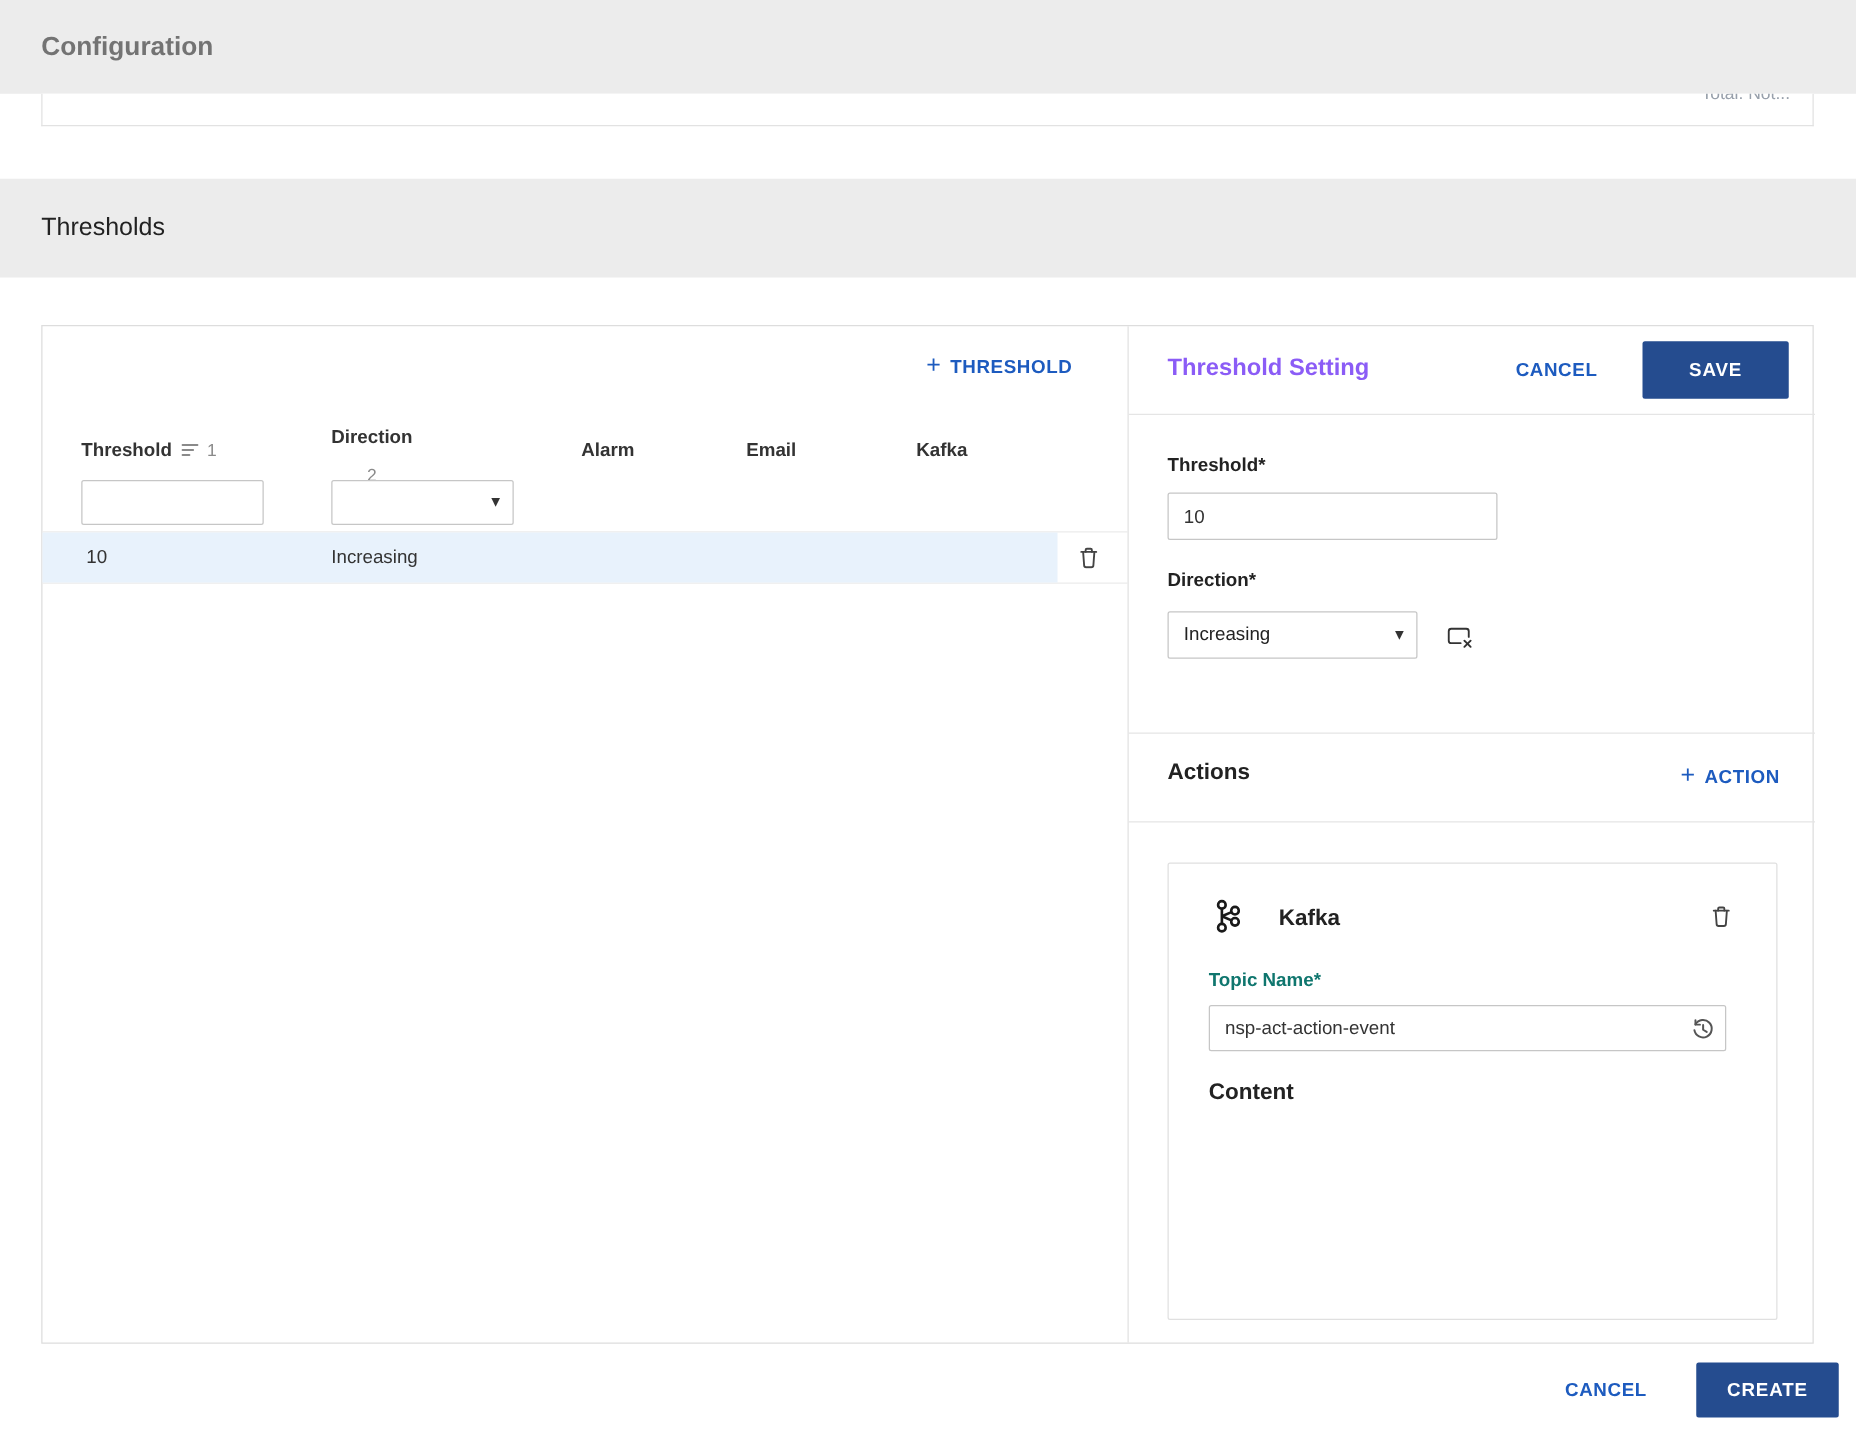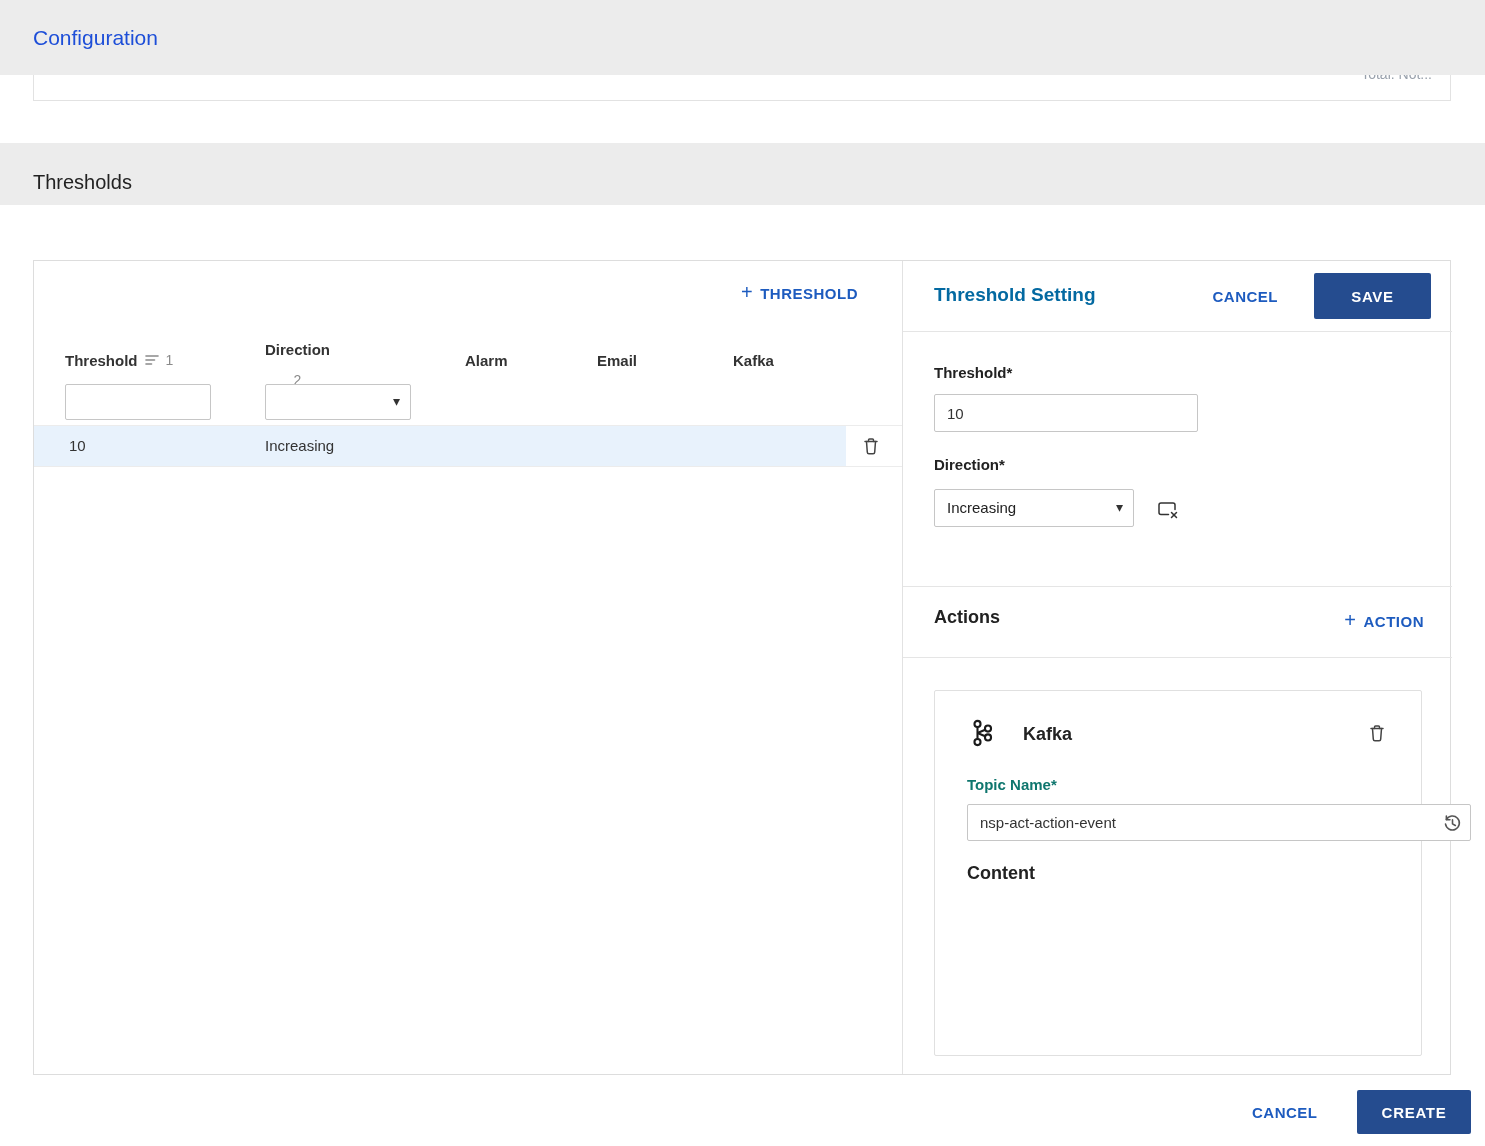--- a/index.html
+++ b/index.html
@@ -5,27 +5,27 @@
   * { box-sizing: border-box; margin: 0; padding: 0; }
   html,body { background:#fff; }
   body {
     font-family: "Liberation Sans", "DejaVu Sans", sans-serif;
     color:#333;
   }
   .app { position:relative; width:1485px; height:1146px; background:#fff; overflow:hidden; }
 
   
   .topbar { position:absolute; left:0; top:0; width:1485px; height:75px; background:#ececec; }
-  .topbar h1 { position:absolute; left:33px; top:0; line-height:75px; font-size:21px; font-weight:400; color:#1d4ed8;text-align:right; }
+  .topbar h1 { position:absolute; left:33px; top:0; line-height:75px; font-size:21px; font-weight:700; color:#737373;text-align:right; }
 
   .cut-card { position:absolute; left:33px; top:75px; width:1418px; height:26px;
               border:1px solid #e2e2e2; border-top:none; background:#fff; overflow:hidden; }
   .cut-card .cut-text { position:absolute; right:18px; top:-9px; font-size:14px; color:#98a0ab; white-space:nowrap; }
 
-  .section-band { position:absolute; left:0; top:143px; width:1485px; height:62px; background:#ececec; }
+  .section-band { position:absolute; left:0; top:143px; width:1485px; height:79px; background:#ececec; }
   .section-band h2 { position:absolute; left:33px; top:0; line-height:79px; font-size:20px; font-weight:500; color:#222; }
 
   
   .main-panel { position:absolute; left:33px; top:260px; width:1418px; height:815px;
                 border:1px solid #ddd; background:#fff; }
 
   .left-region { position:absolute; left:0; top:0; width:868px; height:100%; }
   .right-region { position:absolute; left:868px; top:0; width:550px; height:100%; border-left:1px solid #e2e2e2; }
 
   
@@ -56,21 +56,21 @@
 
   .data-row { position:absolute; left:0; top:165px; width:100%; height:41px; border-bottom:1px solid #ececec; }
   .row-highlight { position:absolute; left:0; top:0; width:812px; height:40px; background:#e8f2fc; }
   .cell { position:absolute; top:0; line-height:40px; font-size:15px; color:#333; }
   .cell-threshold { left:35px; } .cell-direction { left:231px; }
   .icon-btn { background:none; border:none; cursor:pointer; display:flex; align-items:center; justify-content:center; }
   .row-trash { position:absolute; left:824px; top:7px; width:26px; height:26px; }
 
   
   .setting-header { position:absolute; left:0; top:0; width:100%; height:70px; }
-  .setting-title { position:absolute; left:31px; top:23px; font-size:19px; font-weight:700; color:#0369a1; }
+  .setting-title { position:absolute; left:31px; top:23px; font-size:19px; font-weight:700; color:#8b5cf6; }
   .setting-cancel { position:absolute; right:174px; top:27px; }
   .save-btn { position:absolute; right:21px; top:12px; width:117px; height:46px; }
 
   .hdivider { position:absolute; left:0; width:100%; border-top:1px solid #e5e5e5; }
   .div-1 { top:70px; } .div-2 { top:325px; } .div-3 { top:396px; }
 
   .field-label { position:absolute; left:31px; font-size:15px; font-weight:700; color:#222; }
   .lab-threshold { top:103px; } .lab-direction { top:195px;text-align:right; }
   .text-input { border:1px solid #c6c6c6; border-radius:2px; padding:0 12px; font-size:15px;
                 font-family:inherit; color:#333; background:#fff; }
@@ -85,21 +85,21 @@
   .actions-title { position:absolute; left:31px; top:346px; font-size:18px; font-weight:700; color:#222; }
   .add-action { position:absolute; right:28px; top:350px; }
 
   
   .kafka-card { position:absolute; left:31px; top:429px; width:488px; height:366px;
                 border:1px solid #e0e0e0; border-radius:2px; background:#fff; }
   .kafka-icon-box { position:absolute; left:33px; top:28px; width:28px; height:30px; }
   .kafka-title { position:absolute; left:88px; top:33px; font-size:18px; font-weight:700; color:#222; }
   .card-trash { position:absolute; left:428px; top:28px; width:28px; height:28px; }
   .lab-topic { position:absolute; left:32px; top:85px; font-size:15px; font-weight:700; color:#0f766e; }
-  .topic-wrap { position:absolute; left:32px; top:113px; width:504px; height:37px; }
+  .topic-wrap { position:absolute; left:32px; top:113px; width:414px; height:37px; }
   .topic-input { width:100%; height:100%; padding-right:38px; }
   .history-btn { position:absolute; right:8px; top:8px; width:22px; height:22px; }
   .lab-content { position:absolute; left:32px; top:172px; font-size:18px; font-weight:700; color:#222; }
   .textarea-wrap { position:absolute; left:32px; top:199px; width:422px; height:122px; }
   .content-textarea { width:100%; height:100%; border:2px solid #57a8de; border-radius:2px; resize:none;
                       padding:9px 12px; font-size:15px; font-family:inherit; color:#333; outline:none; }
   .resize-grip { position:absolute; right:3px; bottom:3px; pointer-events:none; }
 
   
   .footer-cancel { position:absolute; left:1252px; top:1104px; }

